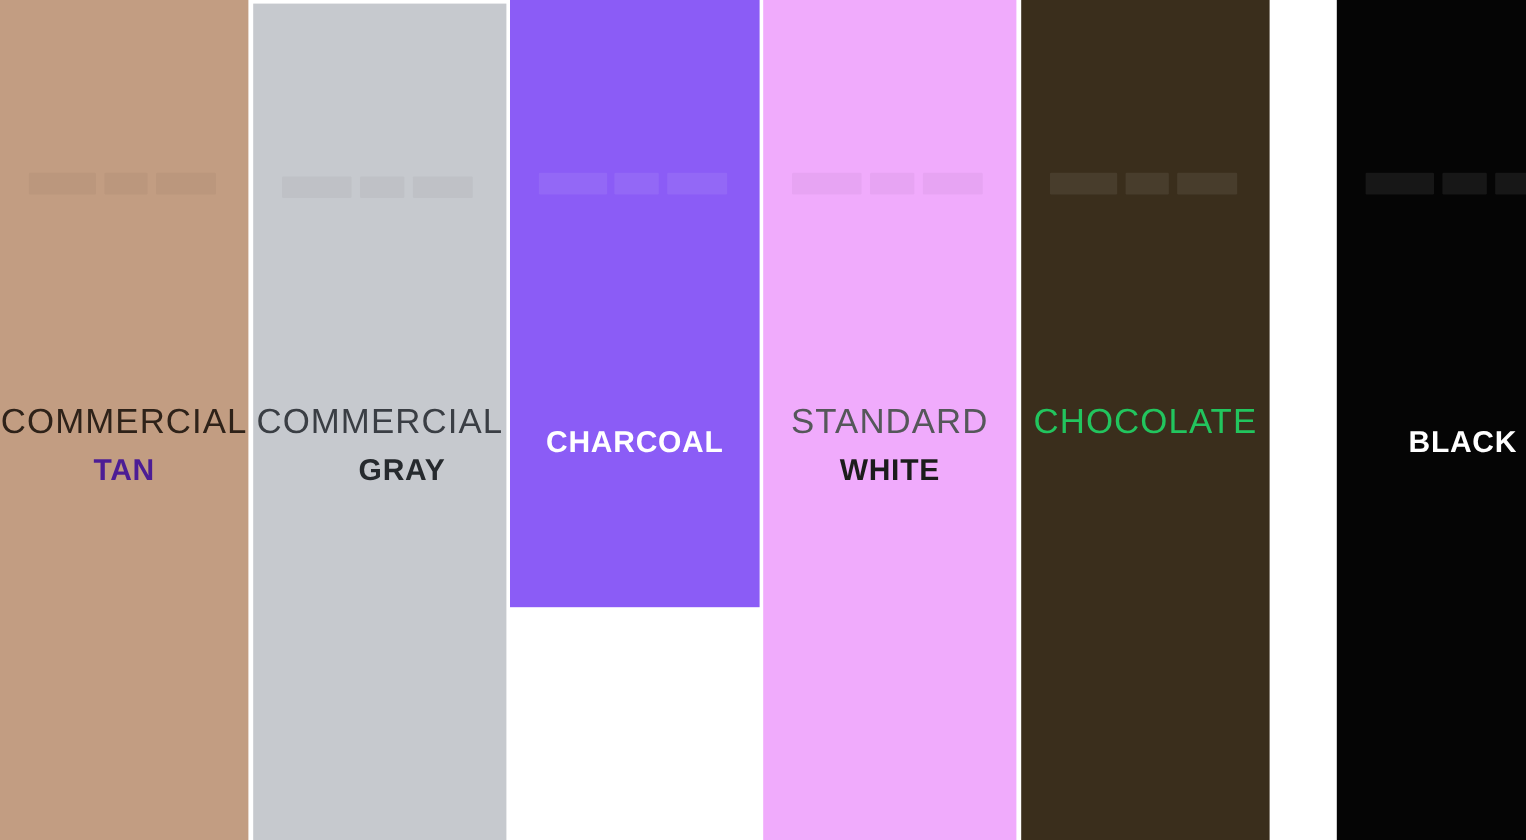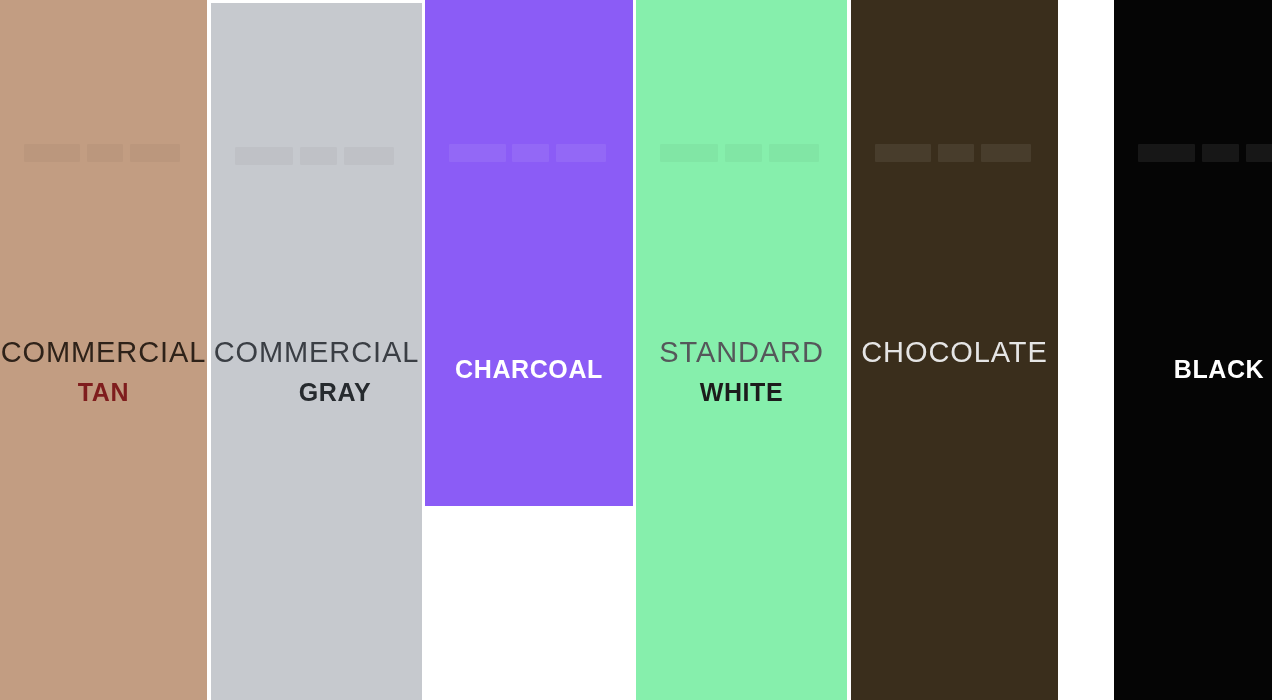--- a/index.html
+++ b/index.html
@@ -89,21 +89,21 @@
 
 <div id="swatch-board" style="width: 1272px; height: 700px; background: rgb(255, 255, 255);">
     <div class="swatch" style="left: 0px; width: 207px; background: rgb(194, 157, 130); top: 0px; height: 700px;">
       <div class="ghost-band ghost-dark">
         <div class="g g1"></div>
         <div class="g g2"></div>
         <div class="g g3"></div>
       </div>
       <div class="label-stack two-line">
         <span class="label-top" style="color: rgb(46, 34, 25);">COMMERCIAL</span>
-        <span class="label-main" style="color: #7f1d1d;">TAN</span>
+        <span class="label-main" style="color: #4c1d95;">TAN</span>
       </div>
     </div>
     <div class="swatch" style="left: 211px; width: 211px; background: rgb(198, 201, 206); top: 3px; height: 697px;">
       <div class="ghost-band ghost-dark">
         <div class="g g1"></div>
         <div class="g g2"></div>
         <div class="g g3"></div>
       </div>
       <div class="label-stack two-line" style="top: 335px;">
         <span class="label-top" style="color: rgb(58, 62, 68);">COMMERCIAL</span>
@@ -113,39 +113,39 @@
     <div class="swatch" style="left: 425px; width: 208px; background: #8b5cf6; top: 0px; height: 506px;">
       <div class="ghost-band ghost-light">
         <div class="g g1"></div>
         <div class="g g2"></div>
         <div class="g g3"></div>
       </div>
       <div class="label-stack one-line">
         <span class="label-main" style="color: rgb(255, 255, 255);">CHARCOAL</span>
       </div>
     </div>
-    <div class="swatch" style="left: 636px; width: 211px; background: #86efac; top: 0px; height: 700px;">
+    <div class="swatch" style="left: 636px; width: 211px; background: #f0abfc; top: 0px; height: 700px;">
       <div class="ghost-band ghost-dark">
         <div class="g g1"></div>
         <div class="g g2"></div>
         <div class="g g3"></div>
       </div>
       <div class="label-stack two-line">
         <span class="label-top" style="color: rgb(85, 87, 90);">STANDARD</span>
         <span class="label-main" style="color: rgb(28, 28, 28);">WHITE</span>
       </div>
     </div>
     <div class="swatch" style="left: 851px; width: 207px; background: rgb(58, 46, 28); top: 0px; height: 700px;">
       <div class="ghost-band ghost-light">
         <div class="g g1"></div>
         <div class="g g2"></div>
         <div class="g g3"></div>
       </div>
       <div class="label-stack two-line">
-        <span class="label-top" style="color: #e5e5e5;">CHOCOLATE</span>
+        <span class="label-top" style="color: #22c55e;">CHOCOLATE</span>
       </div>
     </div>
     <div class="swatch" style="left: 1114px; width: 210px; background: rgb(5, 5, 5); top: 0px; height: 700px;">
       <div class="ghost-band ghost-light">
         <div class="g g1"></div>
         <div class="g g2"></div>
         <div class="g g3"></div>
       </div>
       <div class="label-stack one-line">
         <span class="label-main" style="color: rgb(255, 255, 255);">BLACK</span>

